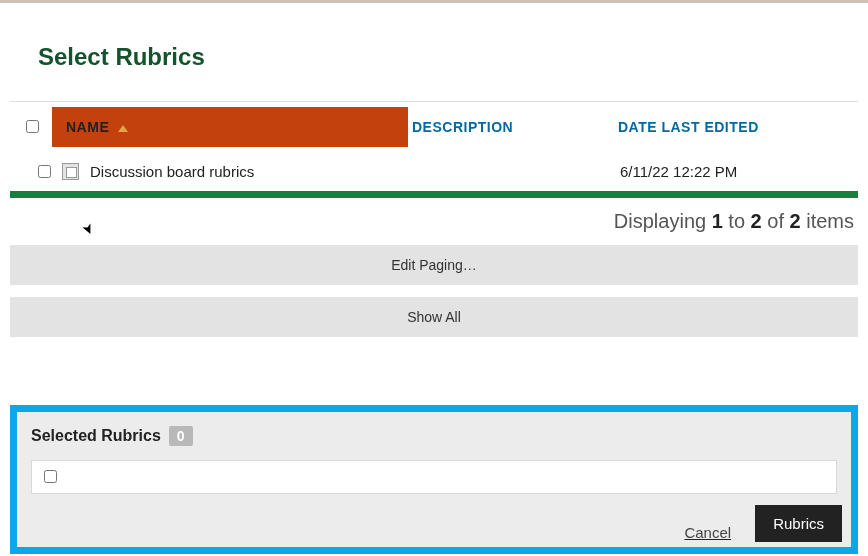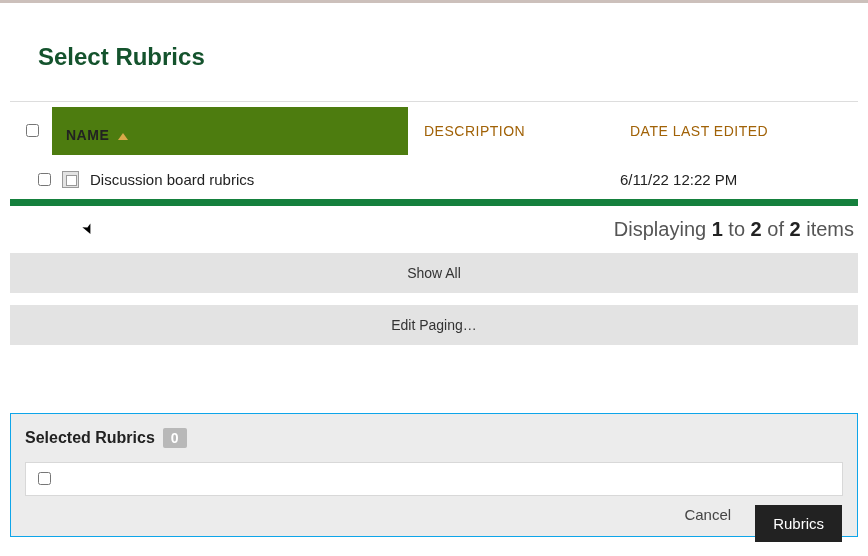--- a/index.html
+++ b/index.html
@@ -44,31 +44,31 @@
     width: 356px;
     padding-left: 2px;
   }
   .desc-cell {
     width: 206px;
   }
   .date-cell {
     flex: 1;
   }
   .th {
-    color: #a16207;
-    font-size: 14px;
-    font-weight: 400;
+    color: #0369a1;
+    font-size: 14px;
+    font-weight: 700;
     letter-spacing: 0.5px;
-    padding: 12px 16px;
+    padding: 12px 4px;
   }
   .th.name {
-    background: #4d7c0f;
-    color: #222;
-    font-weight: 700;
-    padding: 20px 0 12px 14px;
+    background: #c2410c;
+    color: #222;
+    font-weight: 700;
+    padding: 12px 0 12px 14px;
   }
   .sort-icon {
     display: inline-block;
     width: 0;
     height: 0;
     border-left: 5px solid transparent;
     border-right: 5px solid transparent;
     border-bottom: 7px solid #d9a94a;
     margin-left: 4px;
     vertical-align: middle;
@@ -131,23 +131,23 @@
     color: #333;
     font-size: 14px;
     text-align: center;
     padding: 12px 0;
     margin: 0 0 12px 0;
     cursor: pointer;
     border: none;
   }
   .selected-panel {
     margin-top: 68px;
-    border: 1px solid #0ea5e9;
+    border: 7px solid #0ea5e9;
     background: #ececec;
-    padding: 14px 14px 40px 14px;
+    padding: 14px 14px 53px 14px;
     position: relative;
   }
   .selected-header {
     font-size: 16px;
     font-weight: 700;
     color: #222;
     display: flex;
     align-items: center;
     gap: 8px;
   }
@@ -164,22 +164,23 @@
     background: #fff;
     border: 1px solid #d8d8d8;
     padding: 6px 8px;
     min-height: 26px;
   }
   .bottom-actions {
     position: absolute;
     right: 26px;
     bottom: 14px;
     display: flex;
-    align-items: flex-start;
+    align-items: flex-end;
     gap: 18px;
+    text-decoration: underline;
   }
   .cancel-btn {
     background: none;
     border: none;
     color: #444;
     font-size: 15px;
     cursor: pointer;
   }
   .submit-btn {
     background: #222;
@@ -231,22 +232,22 @@
       <div class="row-name-cell">Discussion board rubrics</div>
       <div class="row-desc-cell"></div>
       <div class="row-date-cell">6/11/22 12:22 PM</div>
     </div>
 
 
     <div class="paging-summary">
       <span>Displaying </span><b>1</b><span> to </span><b>2</b><span> of </span><b>2</b><span> items</span>
     </div>
 
+    <button class="wide-btn">Edit Paging…</button>
     <button class="wide-btn">Show All</button>
-    <button class="wide-btn">Edit Paging…</button>
   </div>
 
   <div class="selected-panel">
     <div class="selected-header">
       <span>Selected Rubrics</span>
       <span class="count-badge">0</span>
     </div>
     <div class="selected-body">
       <input type="checkbox" style="">
     </div>

